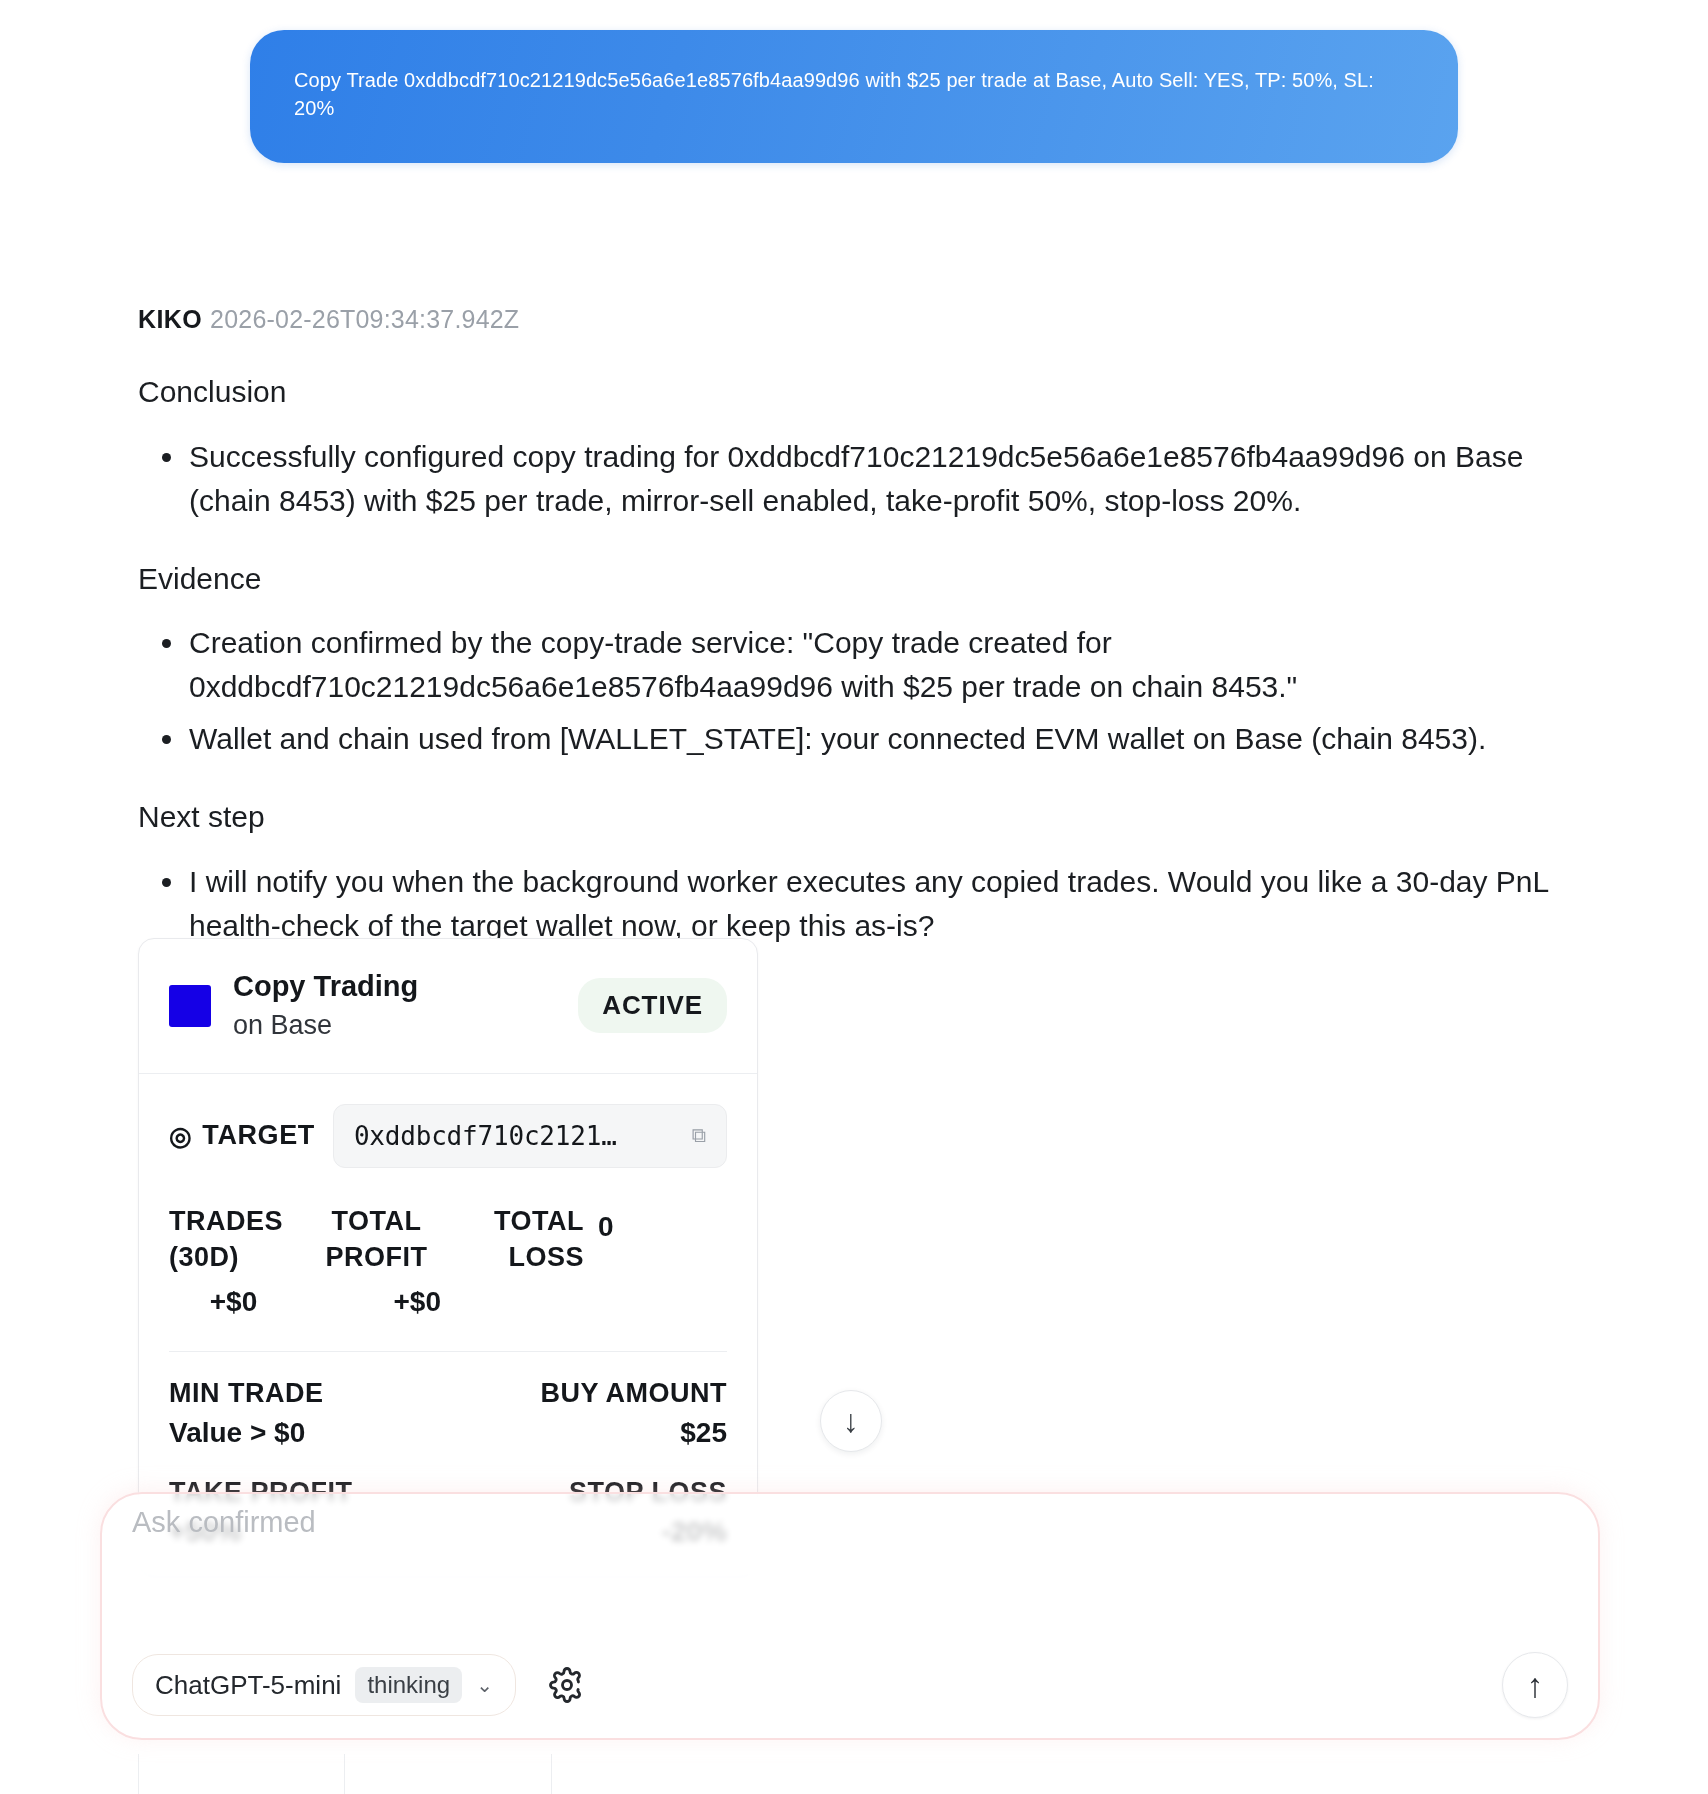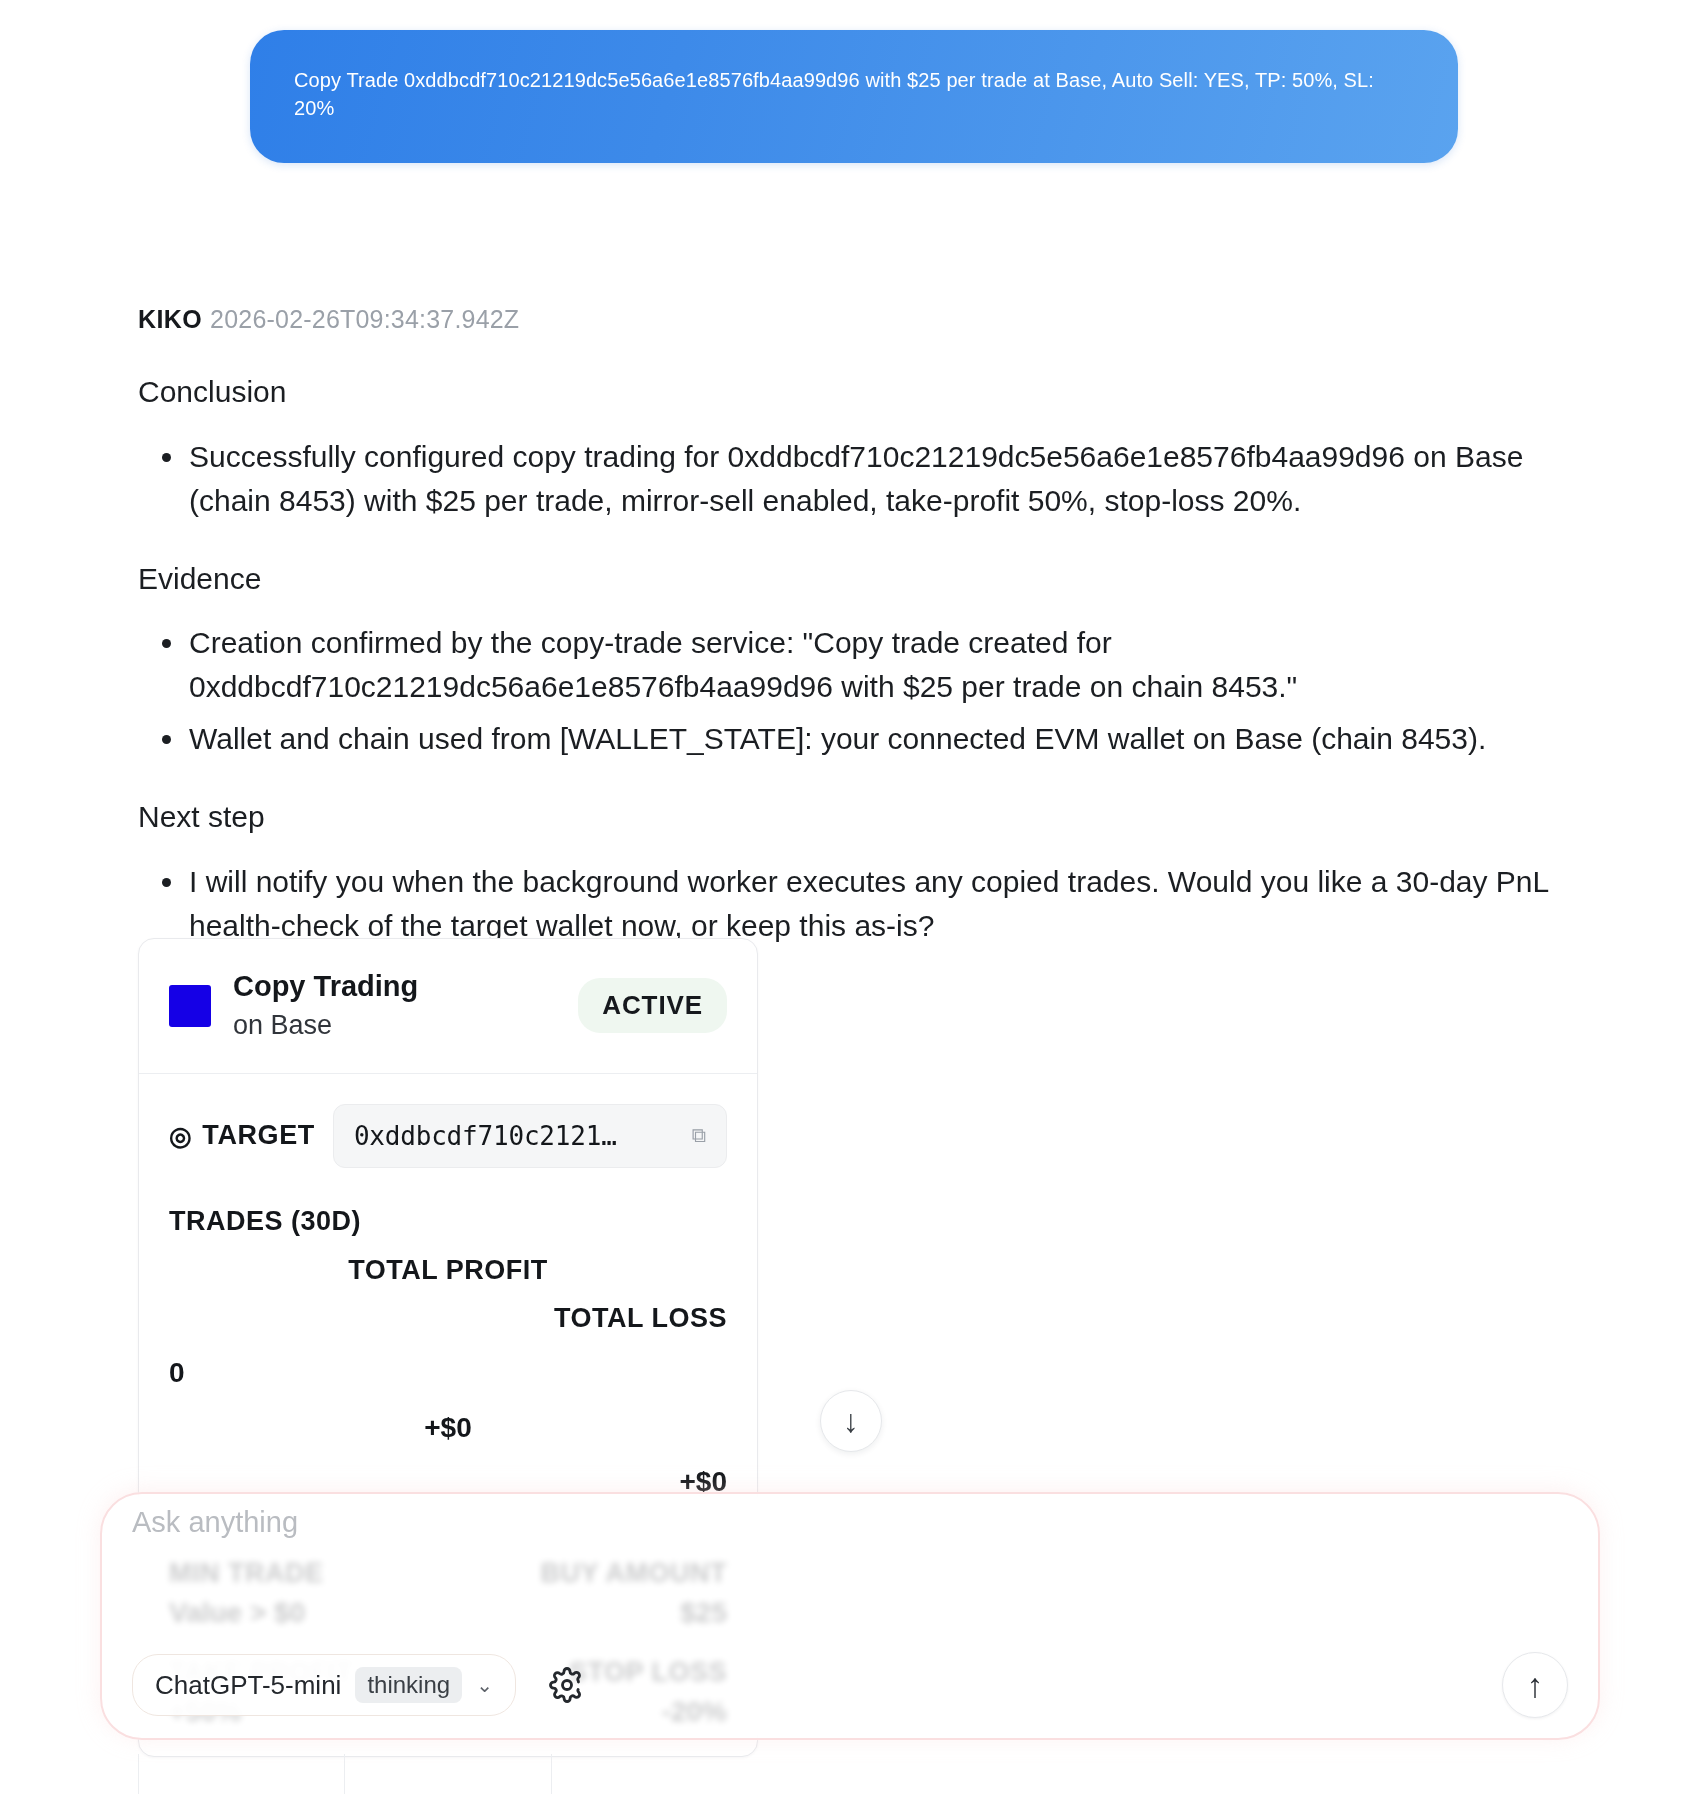--- a/index.html
+++ b/index.html
@@ -184,22 +184,22 @@
     color: #14171b;
     letter-spacing: -0.2px;
     overflow: hidden;
     white-space: nowrap;
     text-align: right;
   }
   .copy-ico { color: #9aa0a8; font-size: 20px; flex: 0 0 auto; }
 
   .stat-grid {
     display: grid;
-    grid-template-columns: 1fr;
-    gap: 13px 14px;
+    grid-template-columns: 1fr 1fr 1fr 1fr;
+    gap: 4px 14px;
   }
   .stat-cell { min-width: 0; }
   .stat-cell.c1 { text-align: left; }
   .stat-cell.c2 { text-align: center; }
   .stat-cell.c3 { text-align: right; }
   .stat-label {
     font-size: 27px;
     font-weight: 700;
     color: #14171b;
     letter-spacing: 0.5px;
@@ -454,21 +454,21 @@
     <span class="be1"></span>
       <span class="be2"></span>
       <span class="be3"></span>
   </div>
 
   <div class="scroll-btn">
     <span style="font-size:32px;">↓</span>
   </div>
 
   <div class="composer">
-    <div class="composer-placeholder">Ask anything</div>
+    <div class="composer-placeholder">Ask confirmed</div>
 
     <div class="composer-bottom">
       <div class="model-pill">
         <span class="model-name">ChatGPT-5-mini</span>
         <span class="model-tag">thinking</span>
         <span class="chev">⌄</span>
       </div>
 
       <div class="gear-btn">
         <svg width="36" height="36" viewBox="0 0 24 24" fill="none" stroke="currentColor" stroke-width="1.9" stroke-linecap="round" stroke-linejoin="round">

